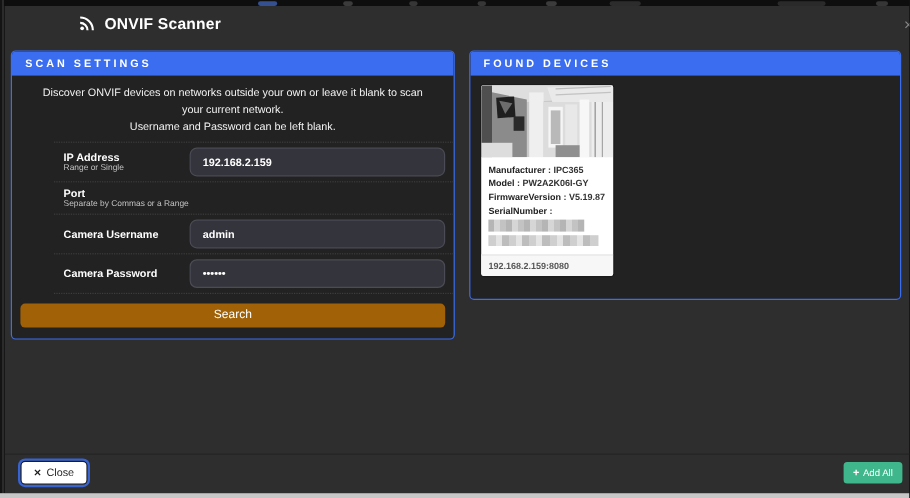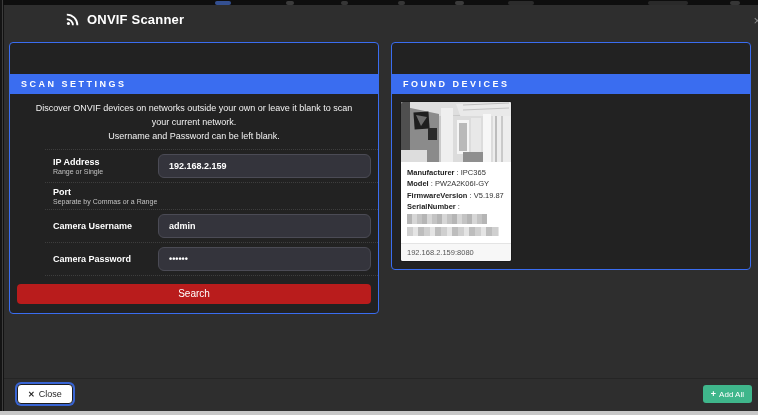--- a/index.html
+++ b/index.html
@@ -15,41 +15,41 @@
   
   .modal { position:absolute; top:5px; left:4px; right:0; bottom:4px; background:#2e2e2e; display:flex; flex-direction:column; }
   .modal-header { position:relative; height:28px; display:flex; align-items:center; padding-left:14px; color:#fff; flex:0 0 auto;margin-left:48px; }
   .modal-title { font-size:13px; font-weight:bold; letter-spacing:.2px; }
   .hdr-icon { display:inline-flex; margin-right:8px; }
   .modal-x { position:absolute; right:-3px; top:9px; color:#8a8a8a; font-size:13px; line-height:1; cursor:pointer; }
 
   .modal-body { flex:1 1 auto; display:flex; align-items:flex-start; gap:12px; padding:9px 8px 0 5px; }
 
   .panel { border:1px solid #3a6df0; border-radius:4px; background:#222; overflow:hidden; }
-  .panel-hd { background:#3a6df0; color:#fff; font-size:9px; font-weight:bold; letter-spacing:2.5px; padding:5px 11px;margin-top:31px; }
+  .panel-hd { background:#3a6df0; color:#fff; font-size:9px; font-weight:bold; letter-spacing:2.5px; padding:5px 11px; }
 
   
   .panel-scan { width:370px; flex:0 0 auto; }
   .scan-desc { text-align:center; color:#f2f2f2; font-size:9px; line-height:1.55; padding:8px 18px 5px; }
   .form-row { display:flex; align-items:center; padding:4px 7px; border-bottom:1px dotted #3e3e3e;margin-left:35px; }
   .form-row.first { border-top:1px dotted #3e3e3e; }
   .lbl-col { width:106px; flex:0 0 auto; padding-left:1px; }
   .lbl { font-size:9px; font-weight:bold; color:#fff; }
   .sublbl { font-size:7px; color:#c2c2c2; margin-top:1px; }
   .txt-input { flex:1 1 auto; height:24px; background:#34343c; border:1px solid #4b4b55; border-radius:6px;
                color:#fff; font-size:9px; font-weight:bold; padding:0 10px; outline:none;
                font-family:"Liberation Sans", sans-serif; }
   .txt-input::placeholder { color:#8b8b94; font-weight:normal; }
-  .search-btn { display:block; width:calc(100% - 14px); margin:8px 7px 9px; height:20px; background:#b91c1c;
+  .search-btn { display:block; width:calc(100% - 14px); margin:8px 7px 9px; height:20px; background:#a16207;
                 border:none; border-radius:4px; color:#fff; font-size:10px; cursor:pointer;
                 font-family:"Liberation Sans", sans-serif; }
 
   
   .panel-found { width:360px; flex:0 0 auto; min-height:208px; }
-  .devices-wrap { padding:8px 9px; }
+  .devices-wrap { padding:8px 9px;font-weight:bold; }
   .device-card { width:110px; background:#fff; border-radius:2px; overflow:hidden; box-shadow:0 0 0 1px #1b1b1b; }
   .thumb { display:block; width:110px; height:60px; }
   .card-info { padding:5px 6px 4px; font-size:7.5px; line-height:1.5; color:#333; word-break:break-word; }
   .card-info b { color:#222; }
   .redacted-a { width:80px; height:10px; margin:2px 0 3px;
                 background:repeating-linear-gradient(90deg,#b5b5b5 0 5px,#d6d6d6 5px 10px,#c3c3c3 10px 15px); }
   .redacted-b { width:92px; height:9px; margin:0 0 3px;
                 background:repeating-linear-gradient(90deg,#cfcfcf 0 6px,#e4e4e4 6px 11px,#bdbdbd 11px 17px); }
   .rtsp { word-break:break-all; color:#444; }
   .card-footer { background:#f7f7f7; border-top:1px solid #e4e4e4; padding:4px 6px; font-size:7.5px; color:#555; }

